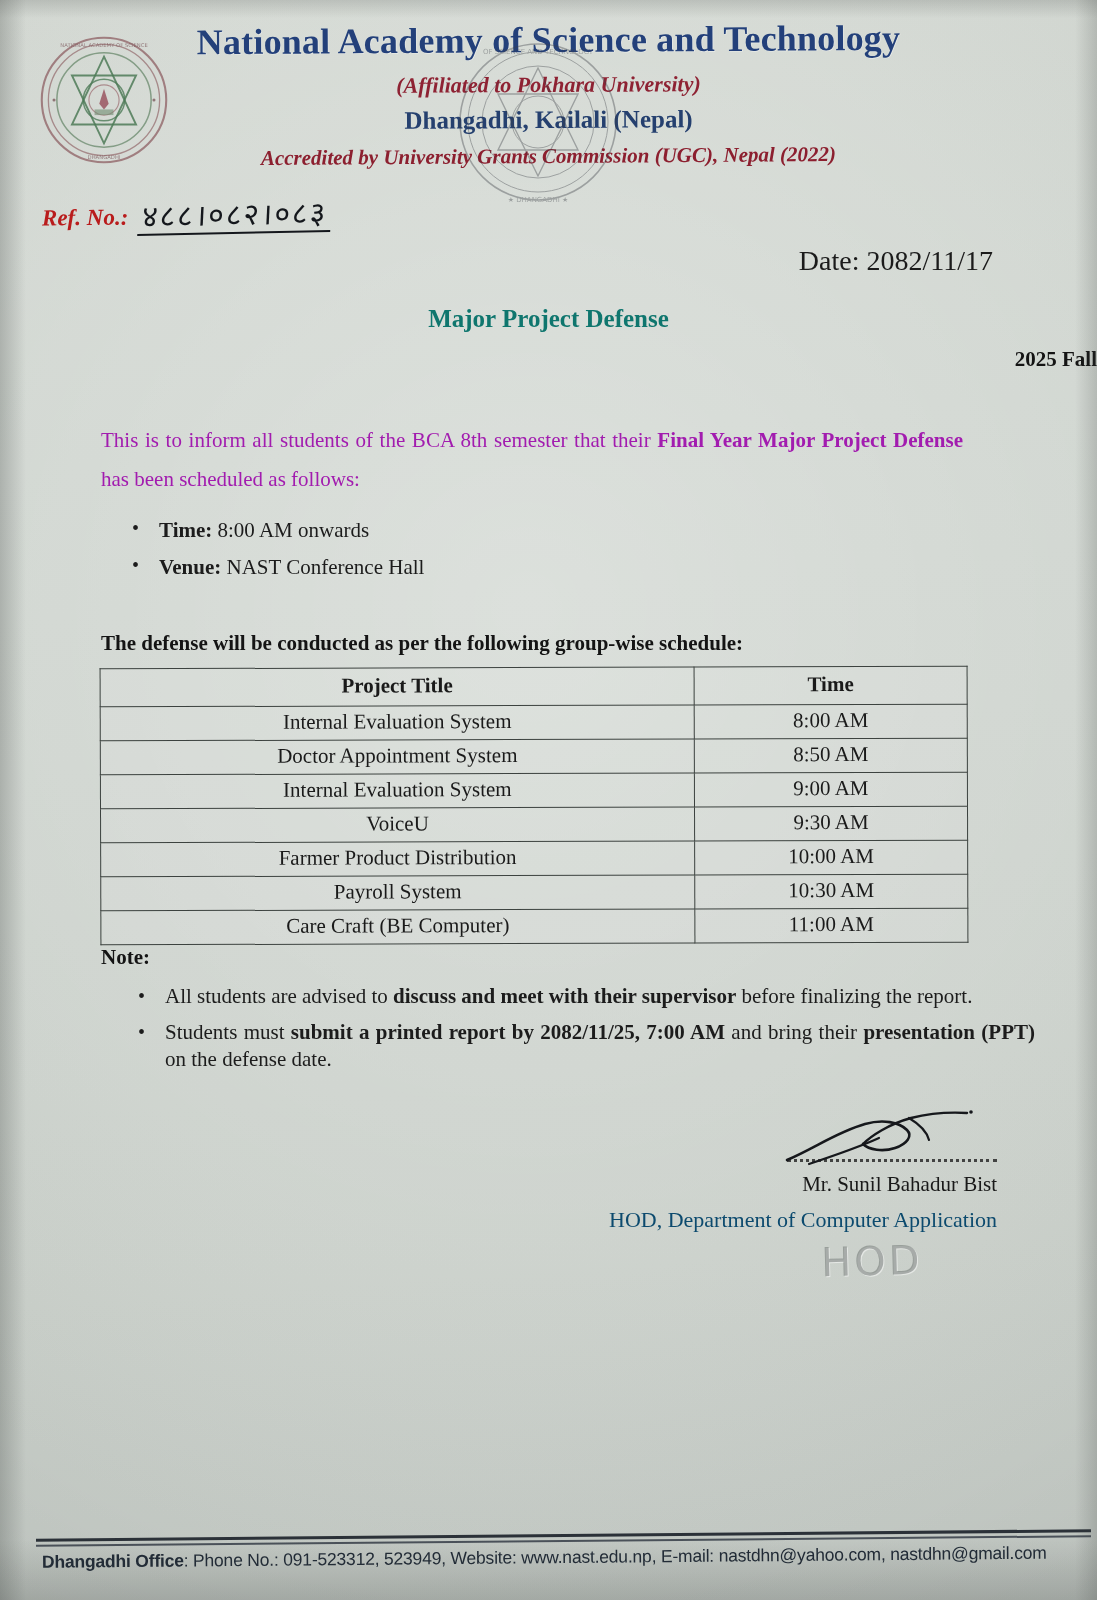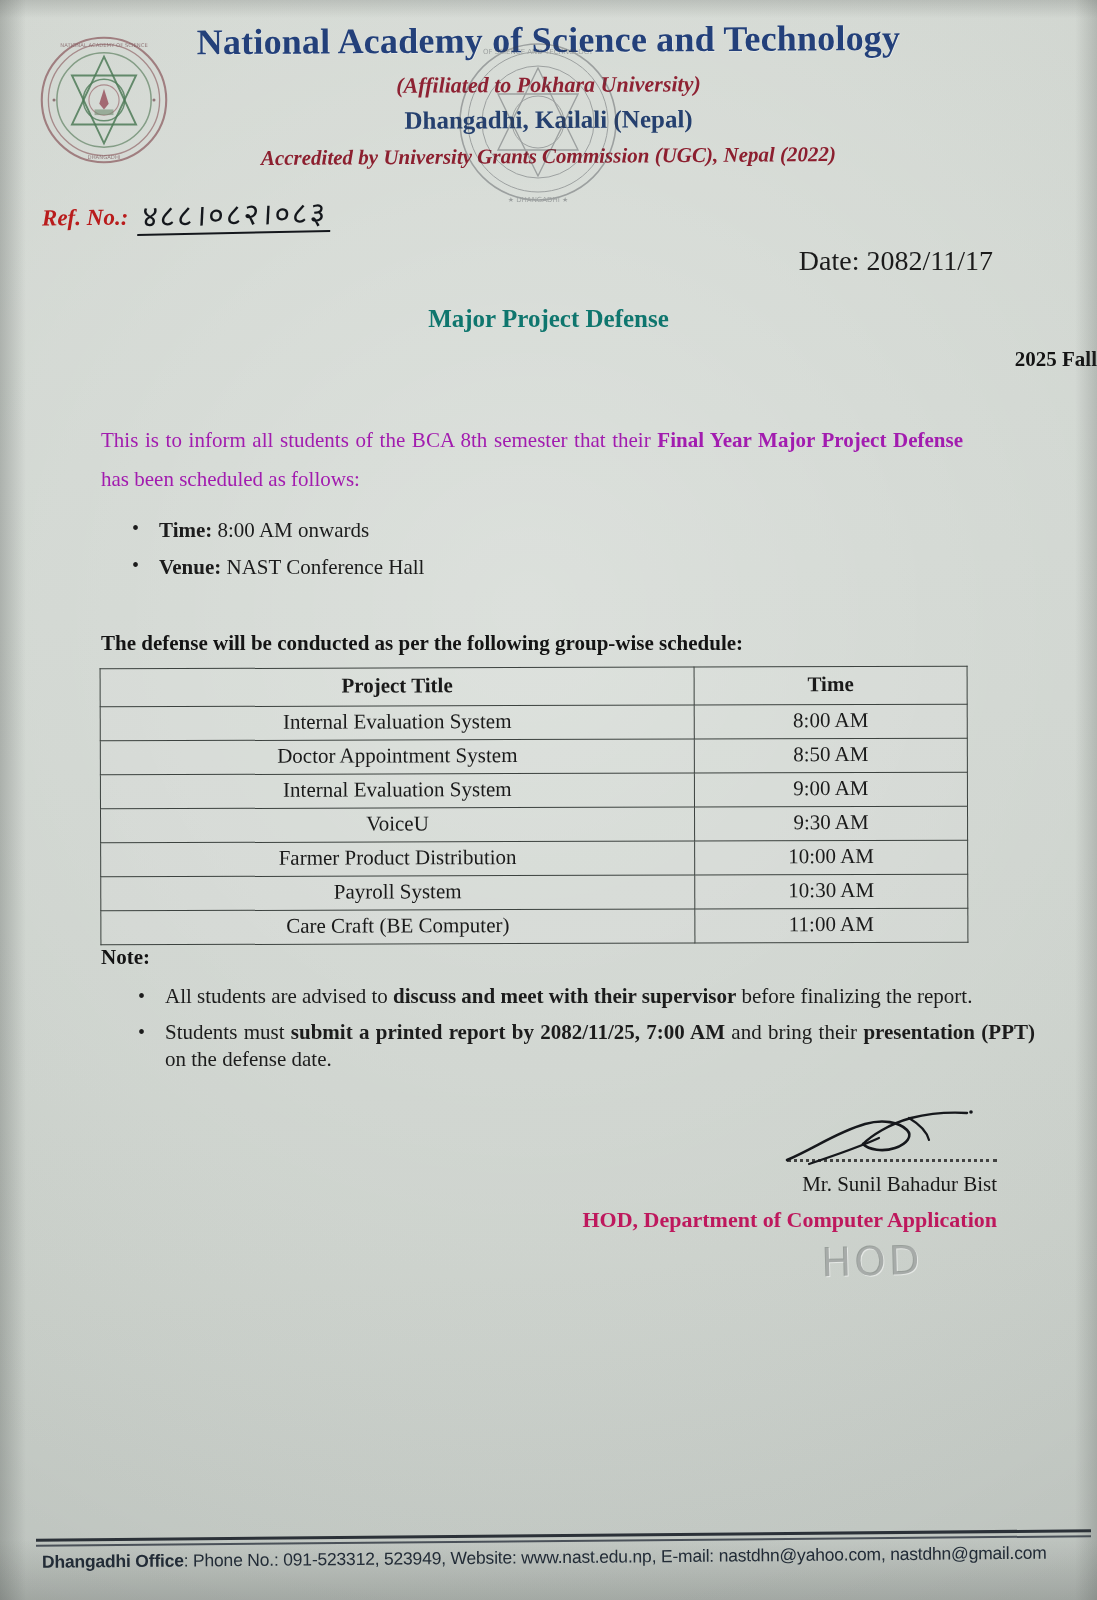--- a/index.html
+++ b/index.html
@@ -303,22 +303,22 @@
     width: 200px;
     height: 66px;
   }
   .sign-name {
     font-size: 21px;
     color: #191919;
     margin-top: 2px;
   }
   .sign-role {
     font-size: 22px;
-    font-weight: bold;
-    color: #be185d;
+    font-weight: normal;
+    color: #0c4a6e;
     margin-top: 10px;
     white-space: nowrap;
   }
   .hod-stamp {
     position: absolute;
     right: 175px;
     top: 1238px;
     font-family: "DejaVu Sans", sans-serif;
     font-size: 40px;
     font-weight: 500;

